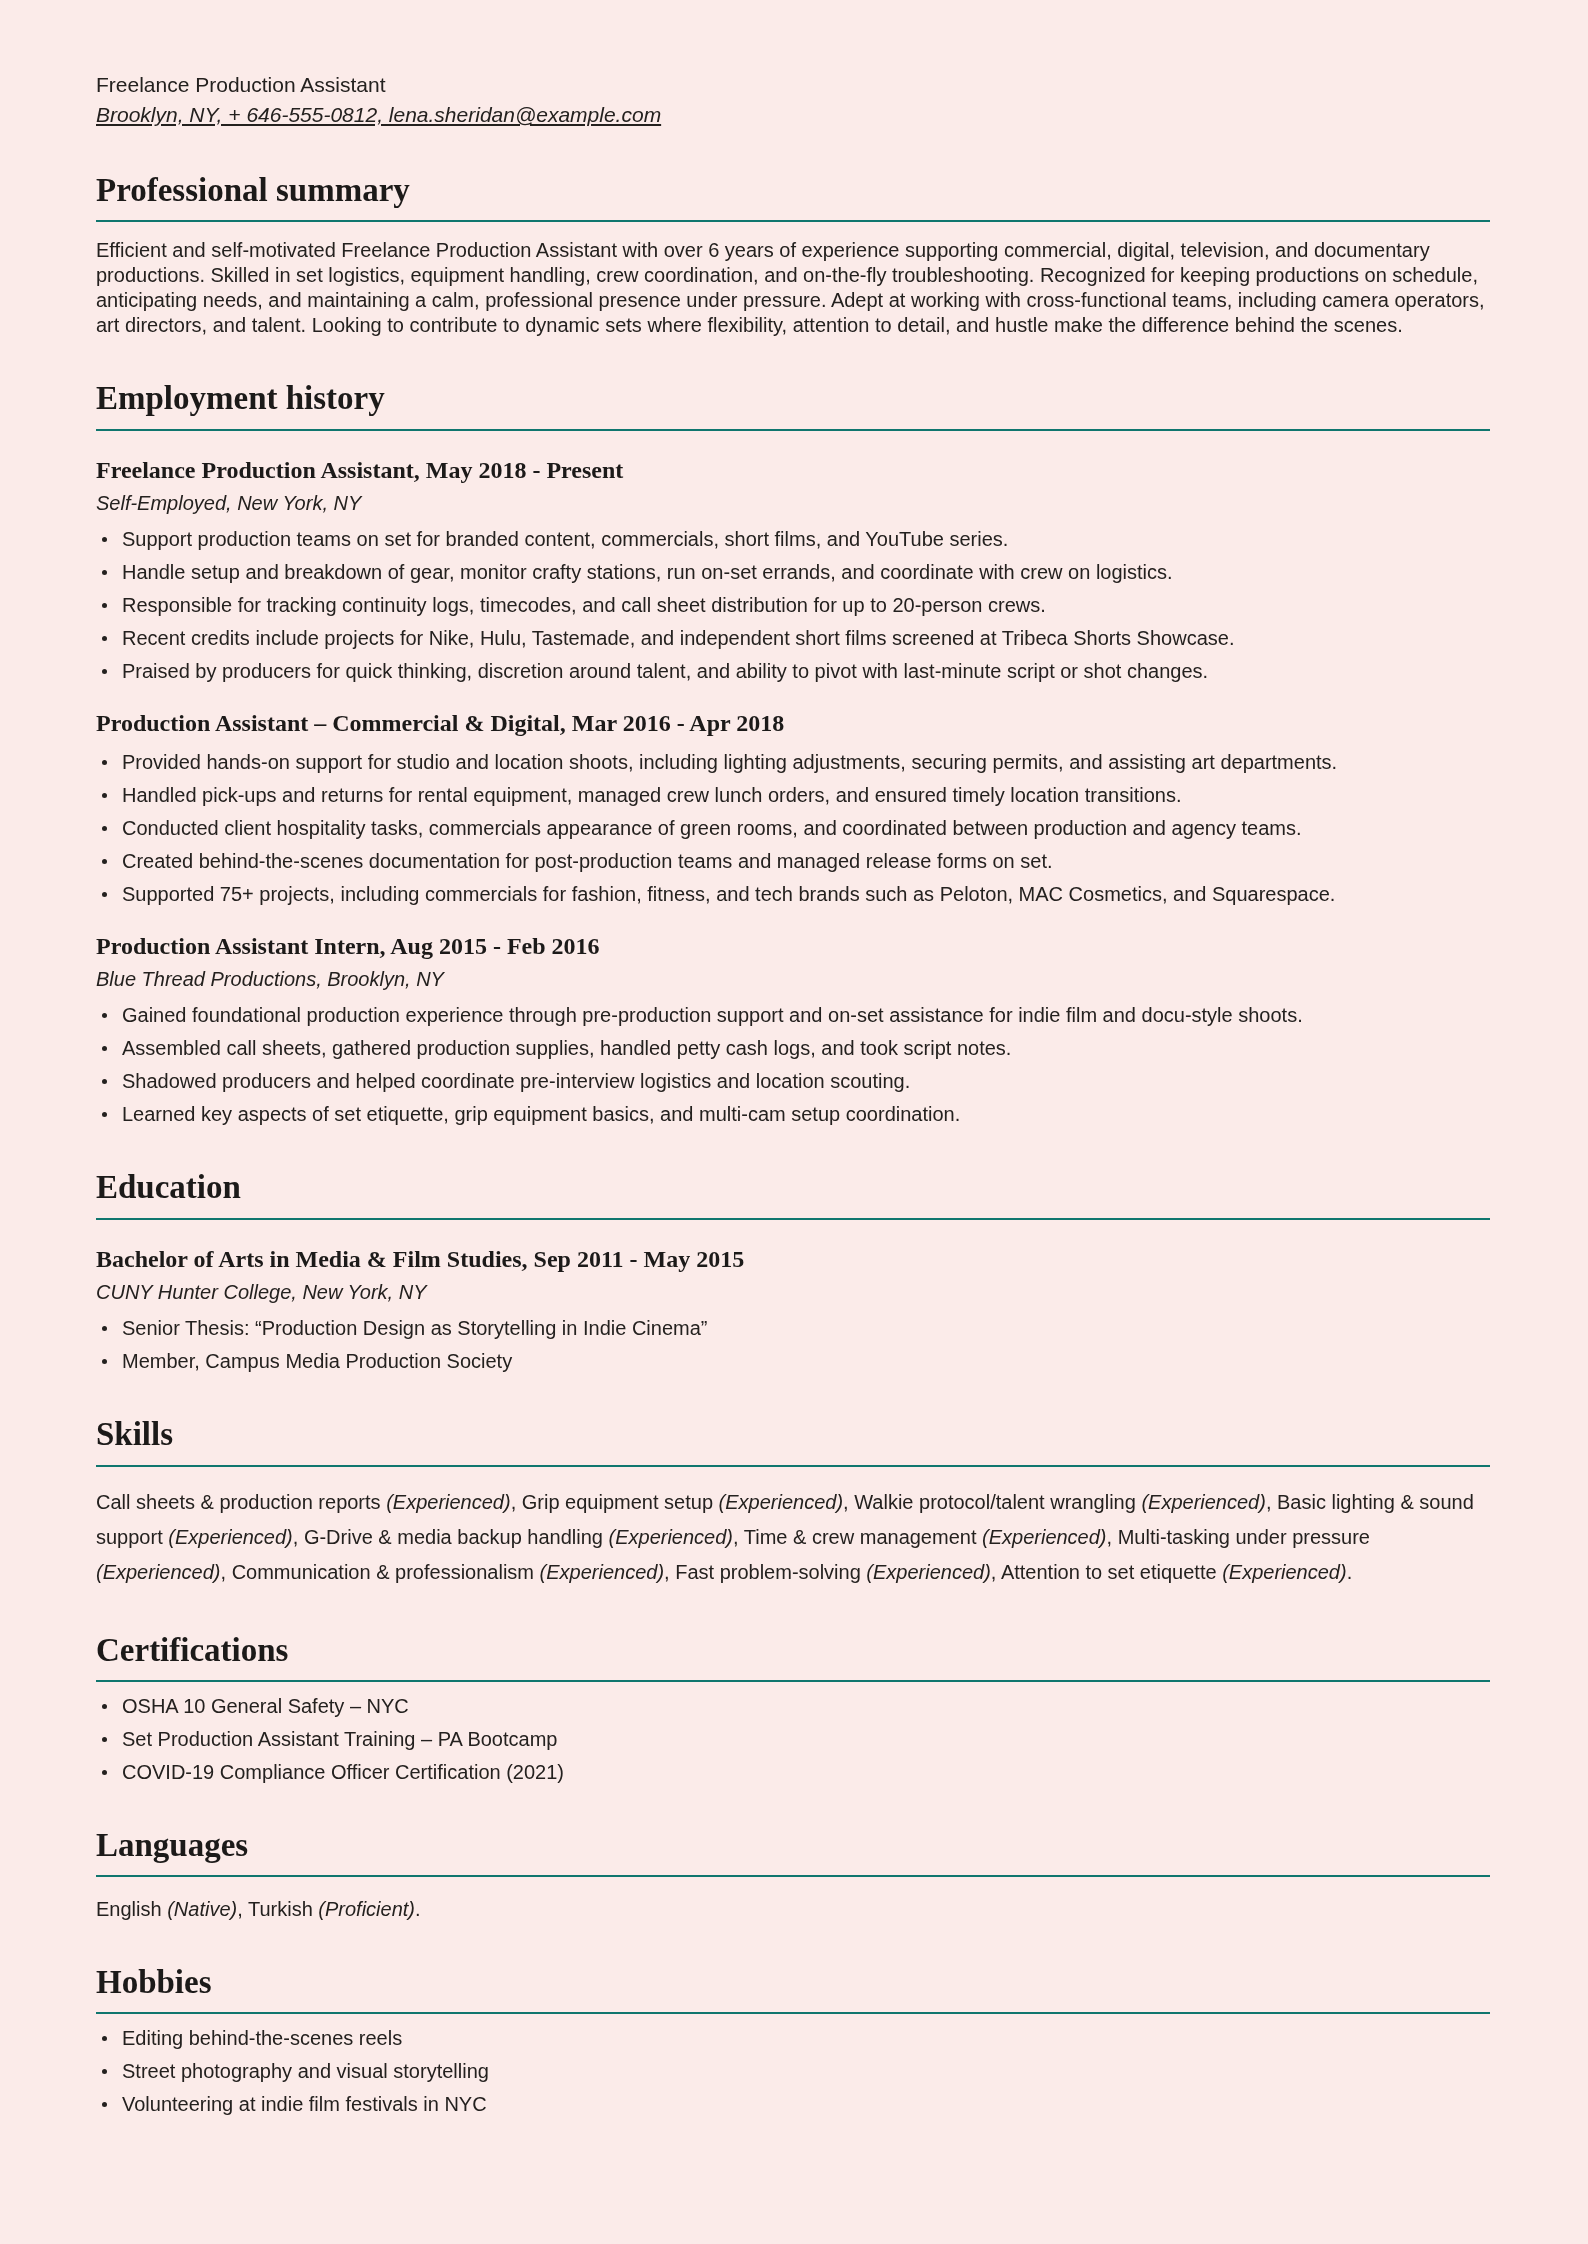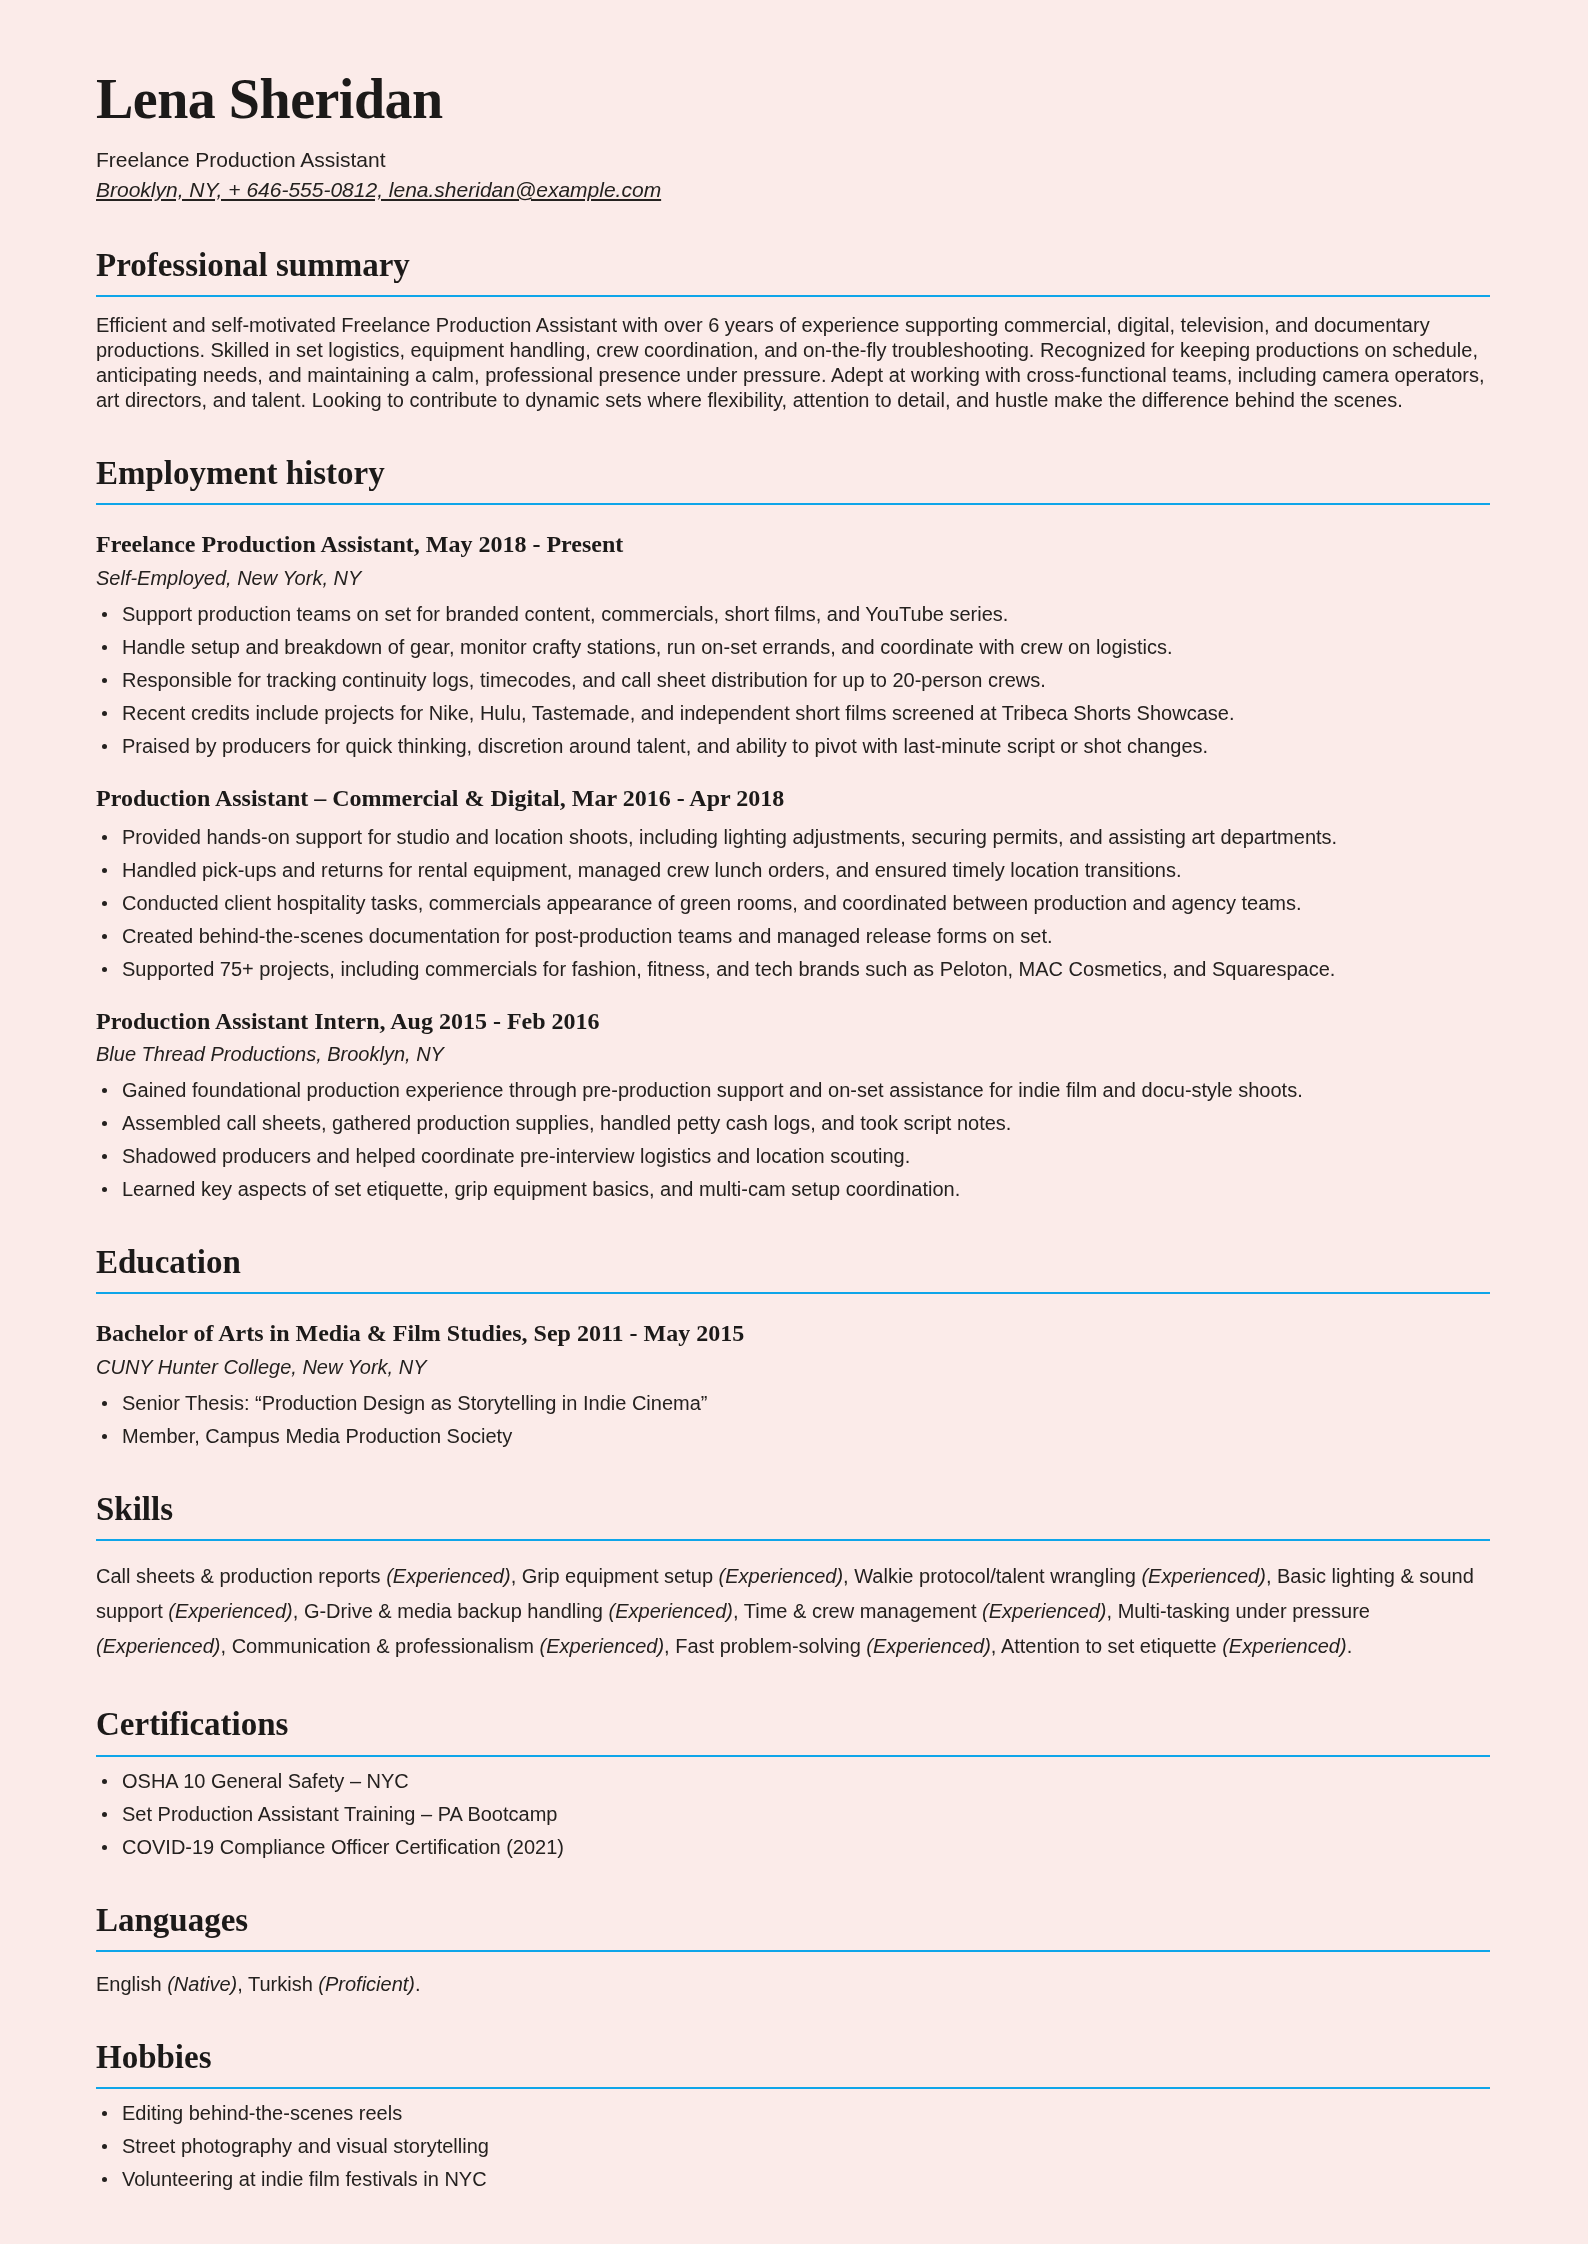--- a/index.html
+++ b/index.html
@@ -42,21 +42,21 @@
   }
   
   section { display: block; }
   h2.section-heading {
     font-family: "Liberation Serif", "DejaVu Serif", serif;
     font-size: 33px;
     font-weight: 700;
     color: #1c1a19;
     margin: 42px 0 0 0;
     padding-bottom: 12px;
-    border-bottom: 2px solid #0ea5e9;
+    border-bottom: 2px solid #0f766e;
     line-height: 1.1;
   }
   .body-text {
     margin: 16px 0 0 0;
     line-height: 25px;
   }
   
   .entry h3 {
     font-family: "Liberation Serif", "DejaVu Serif", serif;
     font-size: 24px;
@@ -99,21 +99,20 @@
   }
   p.inline-list.tight { line-height: 25px; margin-top: 20px; }
   p.inline-list em { font-style: italic; }
 </style>
 </head>
 <body>
 
 <div class="page">
 
   <header>
-    <h1 class="name">Lena Sheridan</h1>
     <p class="role">Freelance Production Assistant</p>
     <p class="contact">Brooklyn, NY, + 646-555-0812, lena.sheridan@example.com</p>
   </header>
 
   <section>
     <h2 class="section-heading">Professional summary</h2>
     <p class="body-text">Efficient and self-motivated Freelance Production Assistant with over 6 years of experience supporting commercial, digital, television, and documentary productions. Skilled in set logistics, equipment handling, crew coordination, and on-the-fly troubleshooting. Recognized for keeping productions on schedule, anticipating needs, and maintaining a calm, professional presence under pressure. Adept at working with cross-functional teams, including camera operators, art directors, and talent. Looking to contribute to dynamic sets where flexibility, attention to detail, and hustle make the difference behind the scenes.</p>
   </section>
 
   <section>

